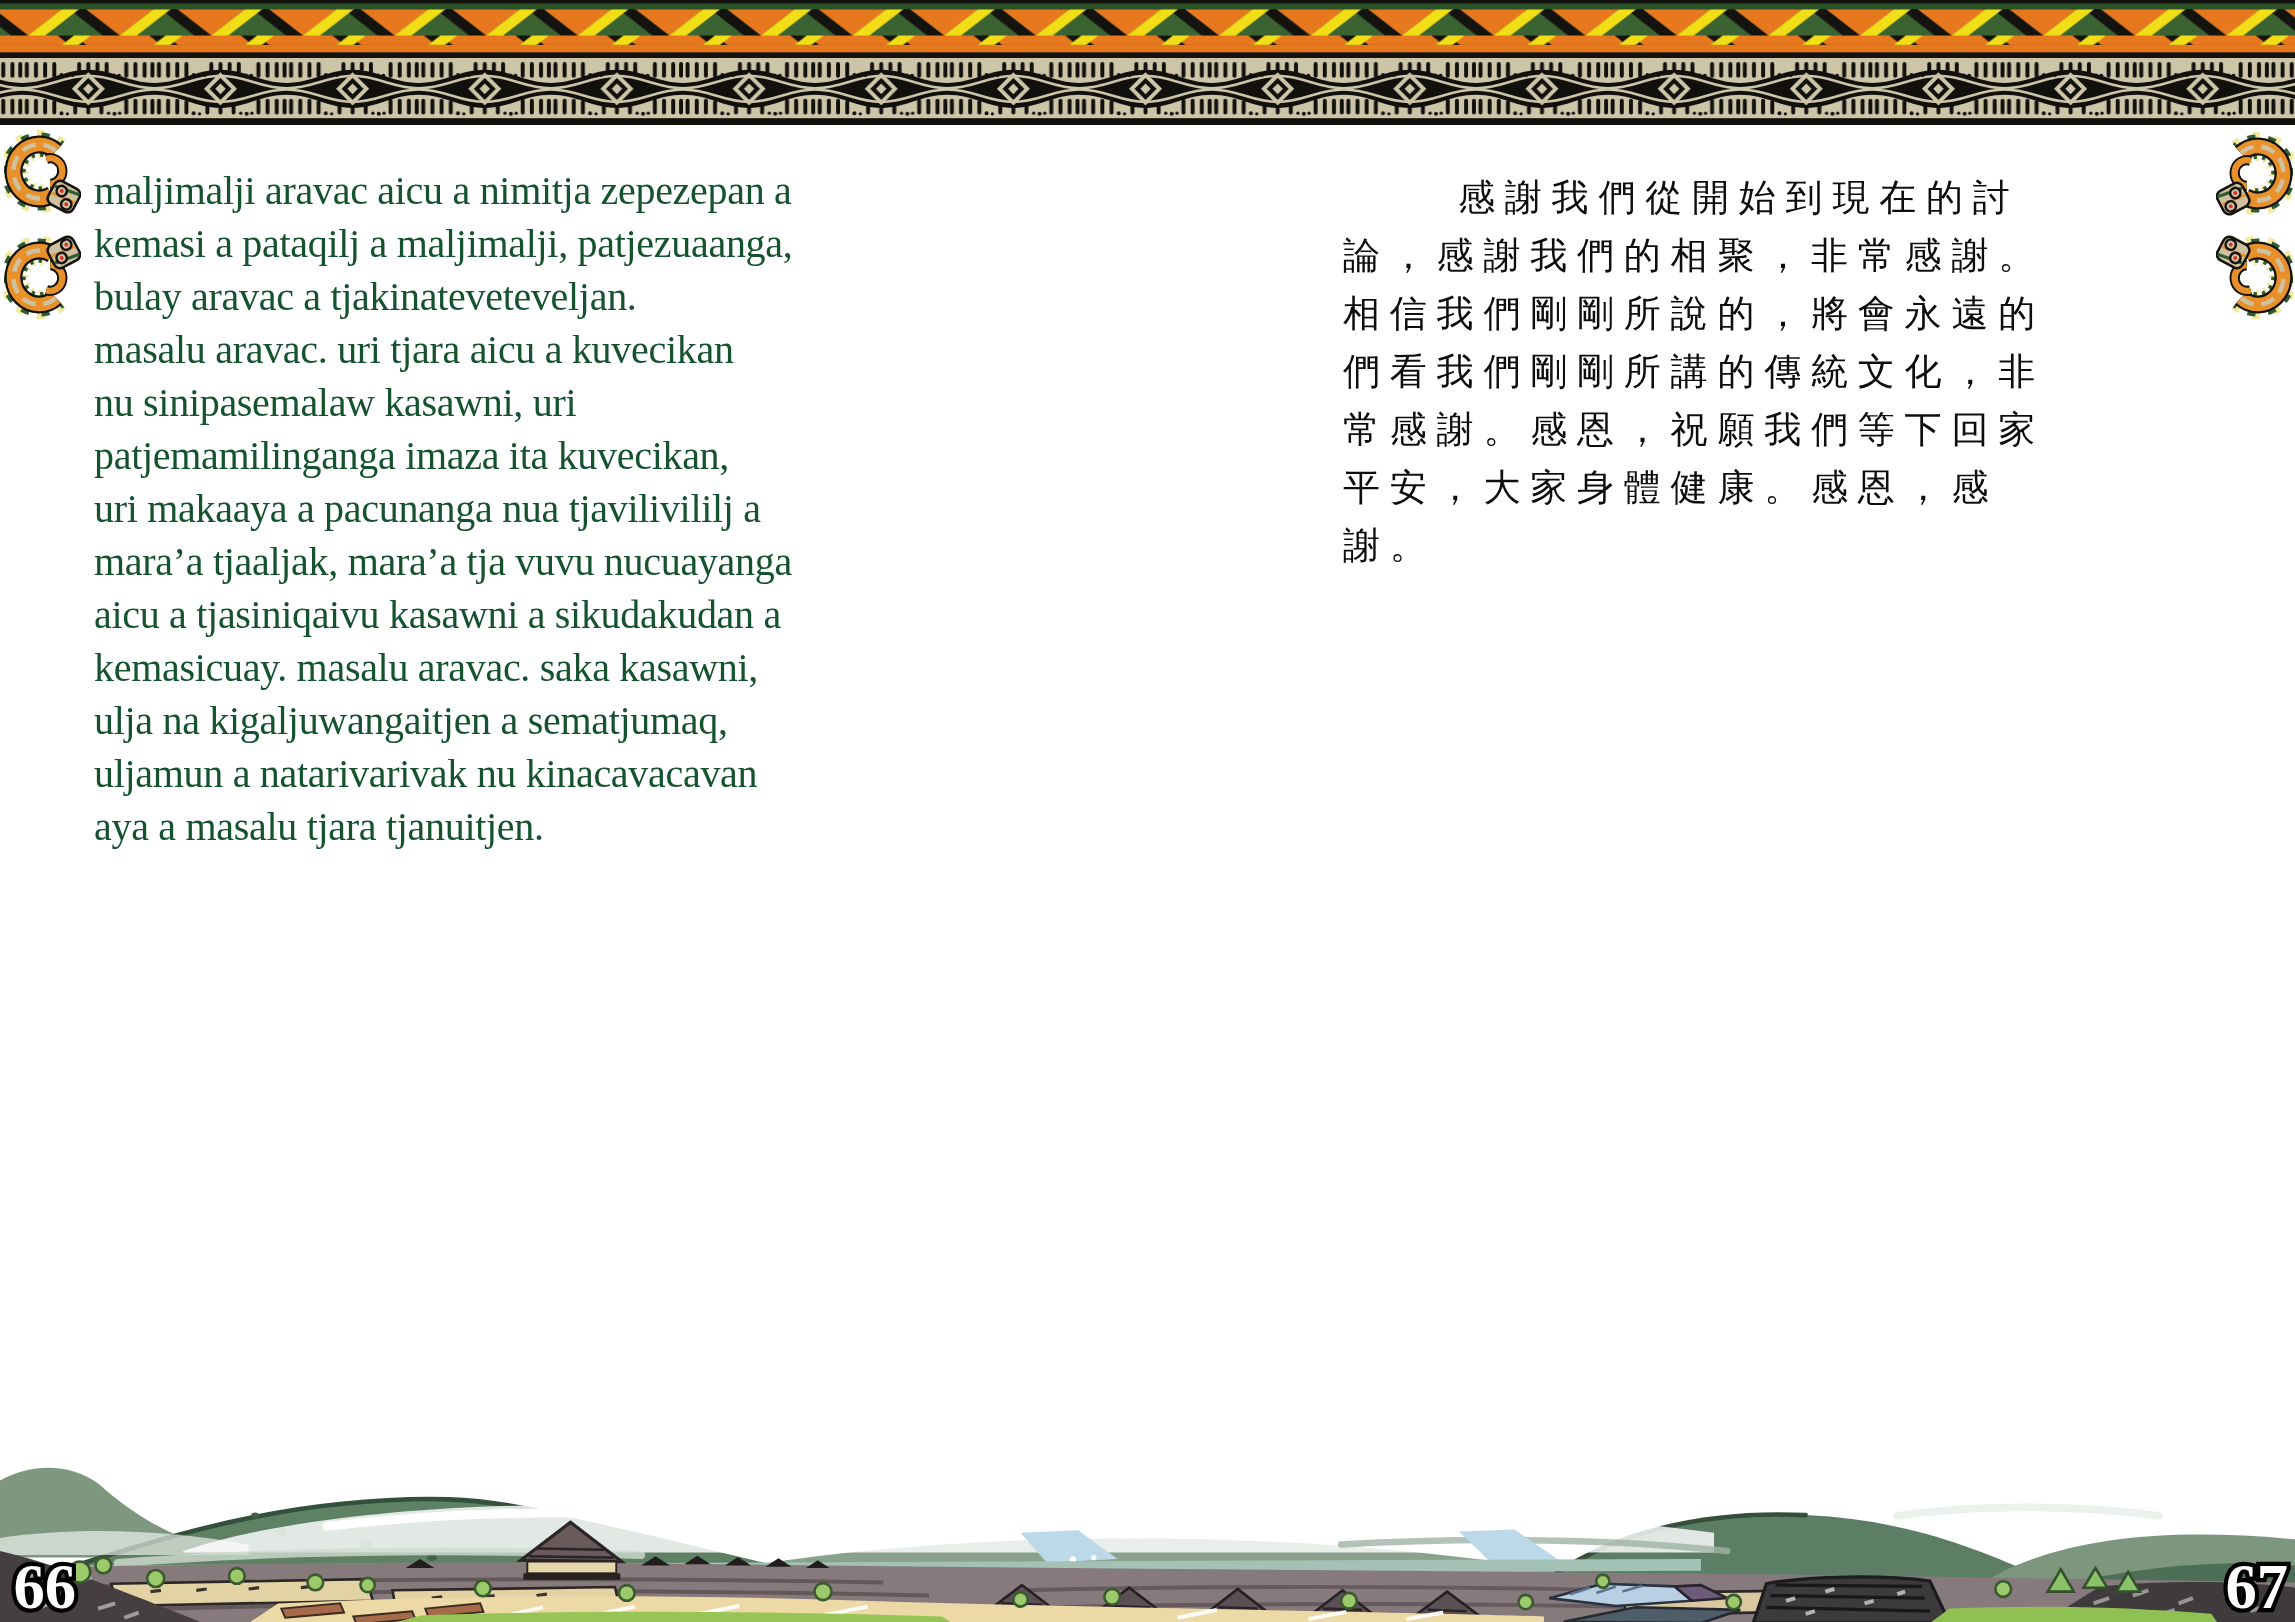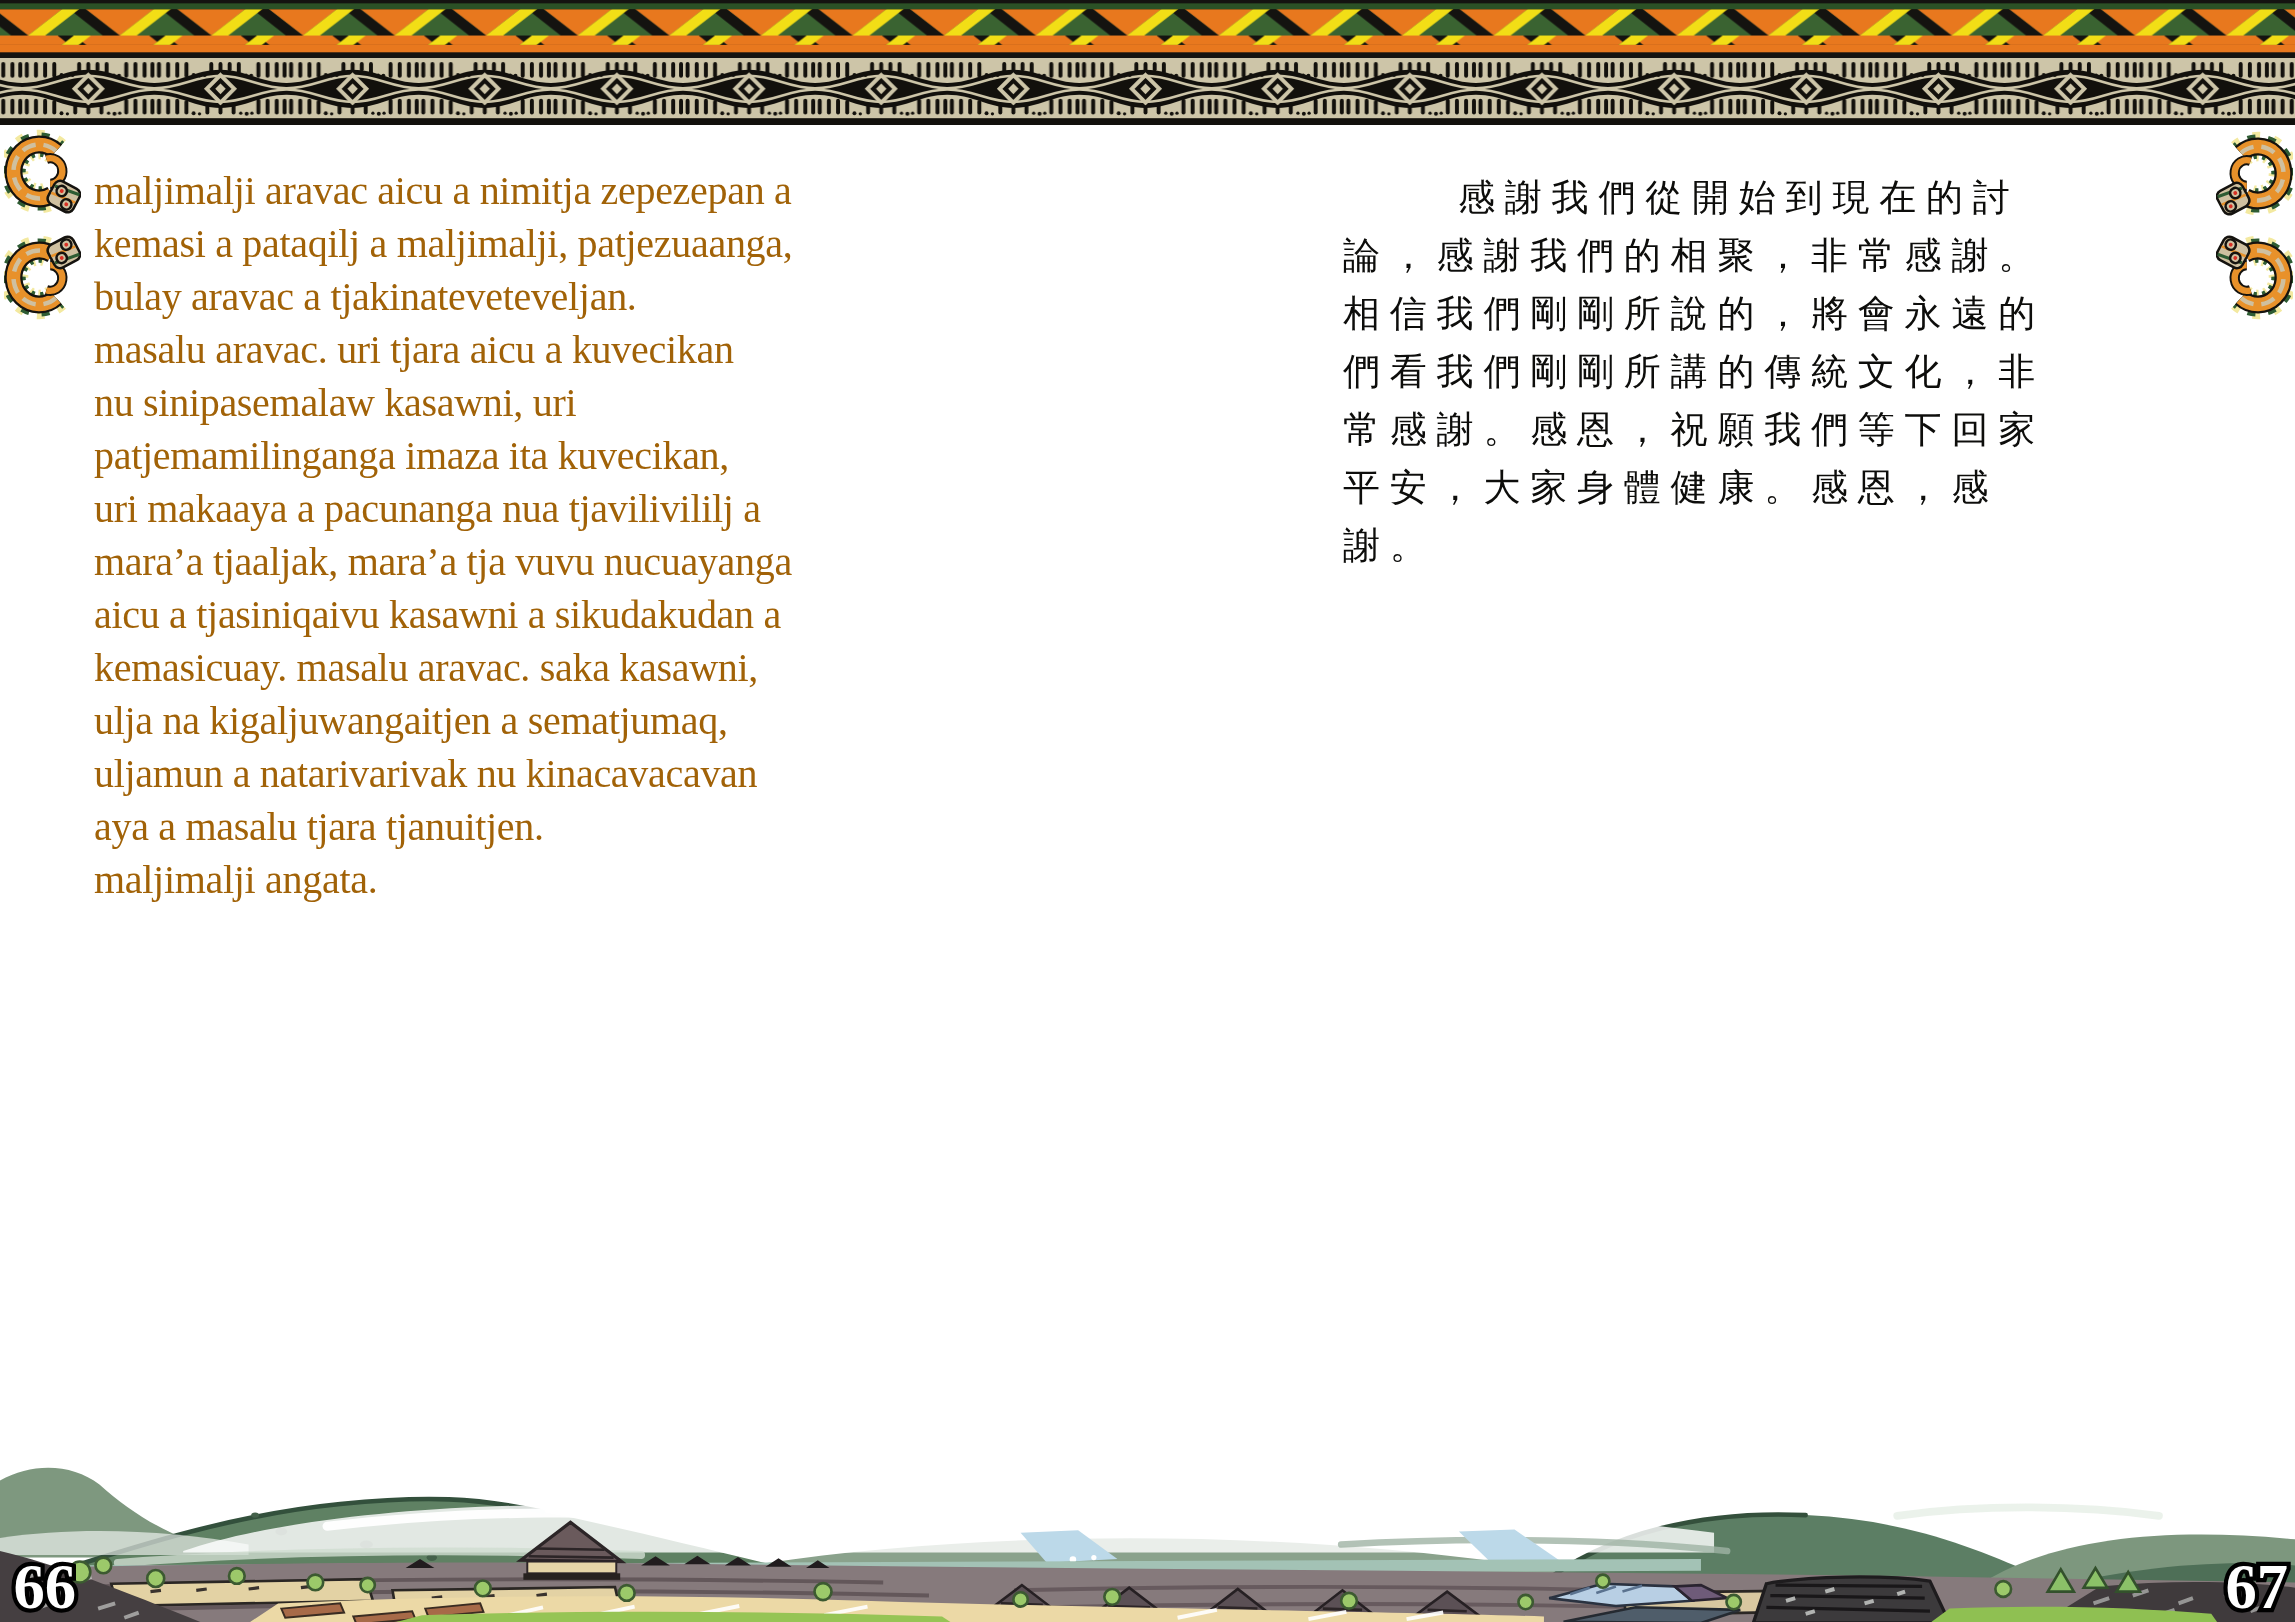--- a/index.html
+++ b/index.html
@@ -14,21 +14,21 @@
   #border-wov{left:0;top:58px;width:2295px;height:67px;display:block;}
   
   .motif{width:77px;height:98px;}
   #motif-l1{left:3.9px;top:122px;}
   #motif-l2{left:3.9px;top:229px;transform:scaleY(-1);}
   #motif-r1{left:2216px;top:124px;transform:scaleX(-1);}
   #motif-r2{left:2216px;top:229px;transform:scale(-1,-1);}
   
   .paiwan{
     left:94px;top:164px;width:890px;
-    font-size:40px;line-height:53px;color:#a16207;
+    font-size:40px;line-height:53px;color:#14532d;
     letter-spacing:-0.3px;white-space:nowrap;
   }
   
   .cjk{
     left:1343px;top:169px;width:916px;
     font-size:37px;line-height:58px;color:#0d0d0b;
     letter-spacing:9.8px;white-space:nowrap;
   }
   .cjk .line:first-child{text-indent:115px;}
   
@@ -157,21 +157,20 @@
   <div class="line">masalu aravac. uri tjara aicu a kuvecikan</div>
   <div class="line">nu sinipasemalaw kasawni, uri</div>
   <div class="line">patjemamilinganga imaza ita kuvecikan,</div>
   <div class="line">uri makaaya a pacunanga nua tjavilivililj a</div>
   <div class="line">mara’a tjaaljak, mara’a tja vuvu nucuayanga</div>
   <div class="line">aicu a tjasiniqaivu kasawni a sikudakudan a</div>
   <div class="line">kemasicuay. masalu aravac. saka kasawni,</div>
   <div class="line">ulja na kigaljuwangaitjen a sematjumaq,</div>
   <div class="line">uljamun a natarivarivak nu kinacavacavan</div>
   <div class="line">aya a masalu tjara tjanuitjen.</div>
-  <div class="line">maljimalji angata.</div>
 </div>
 
 <div class="abs cjk">
   <div class="line">感謝我們從開始到現在的討</div>
   <div class="line">論，感謝我們的相聚，非常感謝。</div>
   <div class="line">相信我們剛剛所說的，將會永遠的</div>
   <div class="line">們看我們剛剛所講的傳統文化，非</div>
   <div class="line">常感謝。感恩，祝願我們等下回家</div>
   <div class="line">平安，大家身體健康。感恩，感</div>
   <div class="line">謝。</div>

